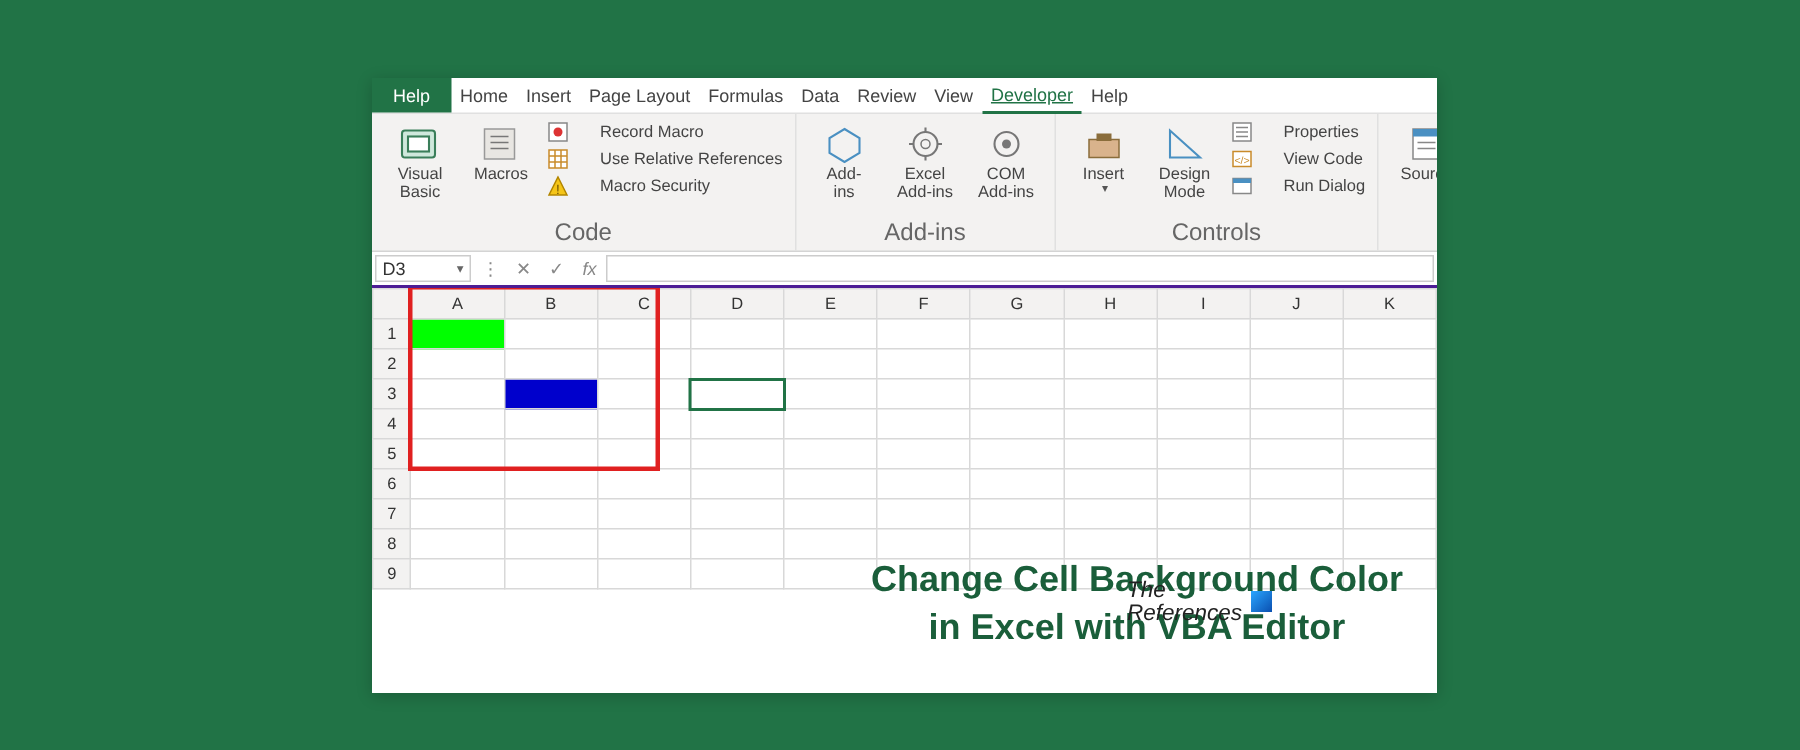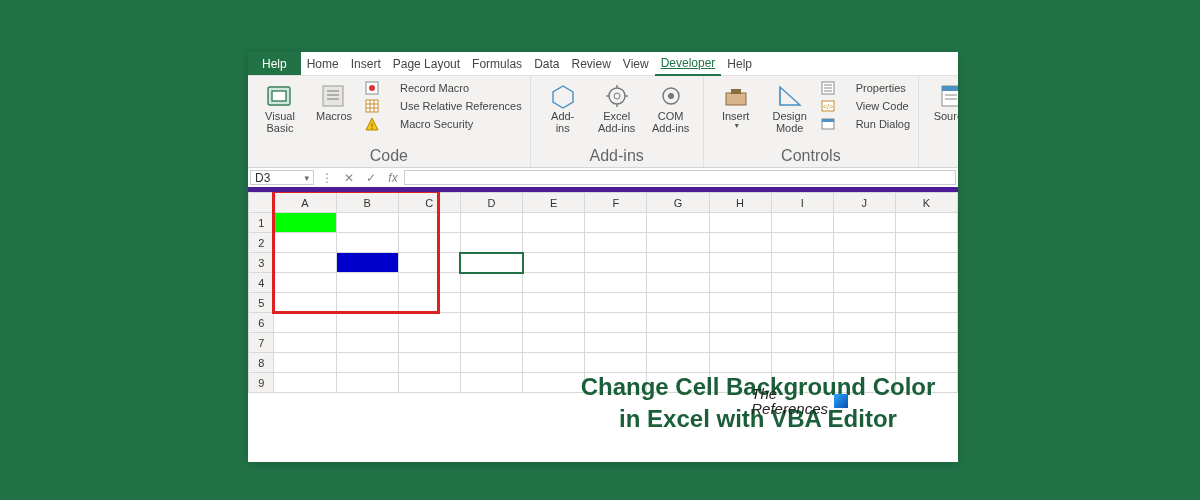--- a/index.html
+++ b/index.html
@@ -85,21 +85,21 @@
   }
   .big-btn .ic { width: 32px; height: 28px; display:flex; align-items:center; justify-content:center; }
   .stack { display:flex; flex-direction:column; gap:2px; }
   .small-row { display:flex; align-items:center; gap:20px; cursor:pointer; white-space:nowrap; font-size:11px; }
   .small-row .mic { width:16px; height:16px; display:flex; align-items:center; justify-content:center; }
   .dimmed { color:#999; }
   
   .formula-bar {
     display:flex;
     height: 24px;
-    border-bottom: 5px solid #4c1d95;
+    border-bottom: 2px solid #4c1d95;
     font-size: 12px;
     color:#333;
   }
   .name-box {
     width: 64px;
     border: 1px solid #ccc;
     margin: 2px;
     padding: 0 4px;
     display:flex; align-items:center; justify-content:space-between;
     background:#fff;

